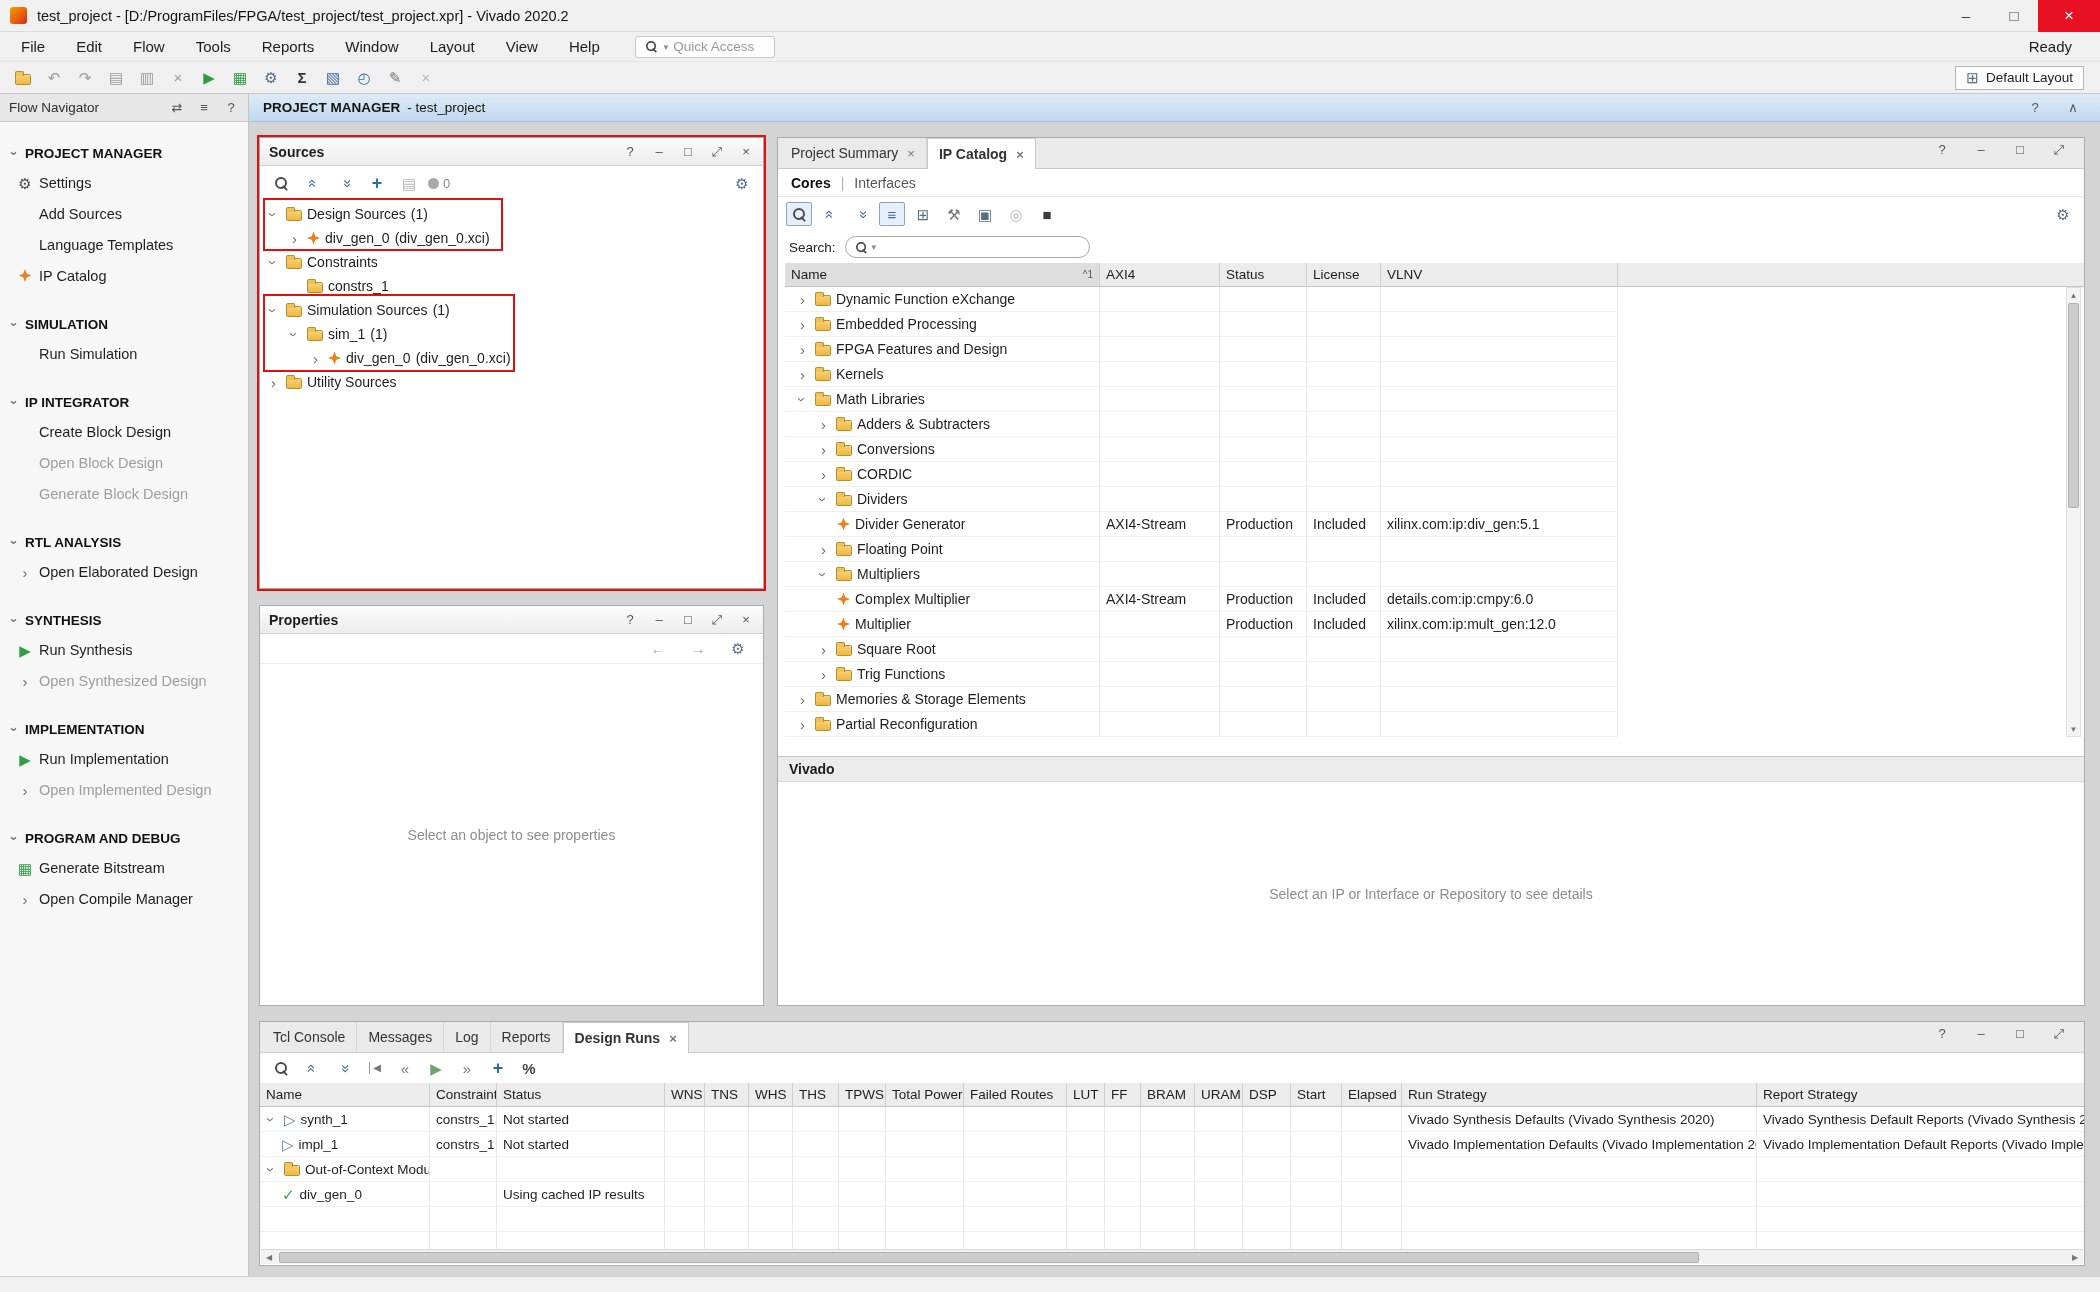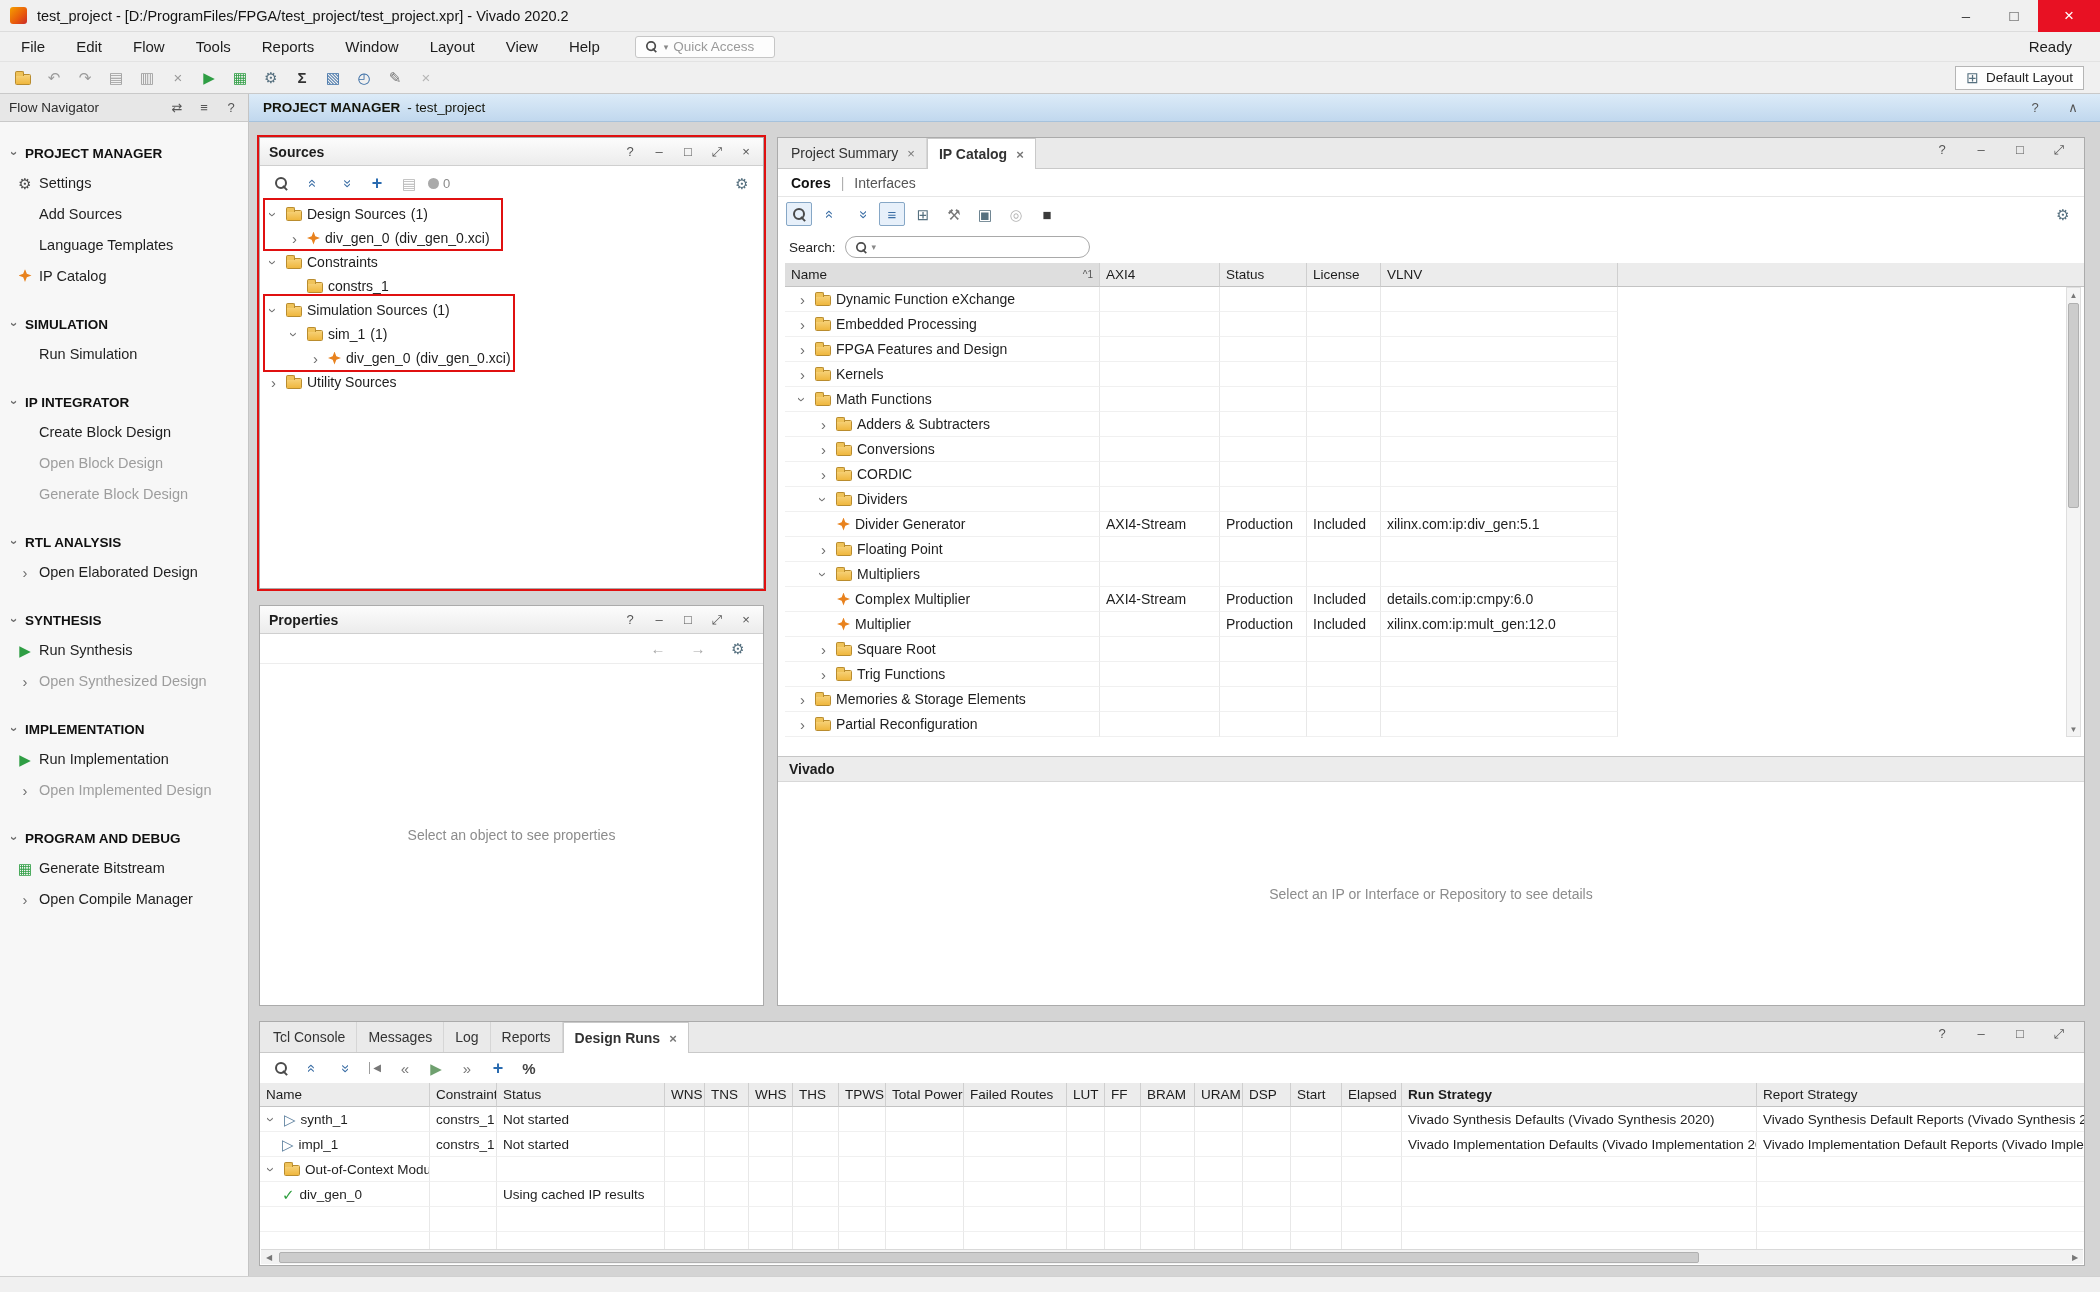--- a/index.html
+++ b/index.html
@@ -649,21 +649,21 @@
           </div>
           <div class="cell" style="width: 120px;"></div>
           <div class="cell" style="width: 87px;"></div>
           <div class="cell" style="width: 74px;"></div>
           <div class="cell" style="width: 237px;"></div>
         </div>
         <div class="ip-row">
           <div class="cell namec" style="width: 315px; padding-left: 10px;">
             <span class="chev open">›</span>
             <span class="folder-icon"></span>
-            <span>Math Functions</span>
+            <span>Math Libraries</span>
           </div>
           <div class="cell" style="width: 120px;"></div>
           <div class="cell" style="width: 87px;"></div>
           <div class="cell" style="width: 74px;"></div>
           <div class="cell" style="width: 237px;"></div>
         </div>
         <div class="ip-row">
           <div class="cell namec" style="width: 315px; padding-left: 31px;">
             <span class="chev">›</span>
             <span class="folder-icon"></span>
@@ -893,21 +893,21 @@
         <div class="hcell" style="width: 47px;">TPWS</div>
         <div class="hcell" style="width: 78px;">Total Power</div>
         <div class="hcell" style="width: 103px;">Failed Routes</div>
         <div class="hcell" style="width: 38px;">LUT</div>
         <div class="hcell" style="width: 36px;">FF</div>
         <div class="hcell" style="width: 54px;">BRAM</div>
         <div class="hcell" style="width: 48px;">URAM</div>
         <div class="hcell" style="width: 48px;">DSP</div>
         <div class="hcell" style="width: 51px;">Start</div>
         <div class="hcell" style="width: 60px;">Elapsed</div>
-        <div class="hcell" style="width: 355px; font-weight: bold;">Run Strategy</div>
+        <div class="hcell" style="width: 355px;">Run Strategy</div>
         <div class="hcell" style="flex: 1 1 0%; border-right: none;">Report Strategy</div>
       </div>
     <div class="runs-rows">
         <div class="runs-row">
           <div class="cell namec" style="width: 170px; padding-left: 4px;">
             <span class="chev open">›</span>
             <span class="glyph" style="color: rgb(91, 127, 157);">▷</span>
             <span>synth_1</span>
           </div>
           <div class="cell" style="width: 67px;">constrs_1</div>

